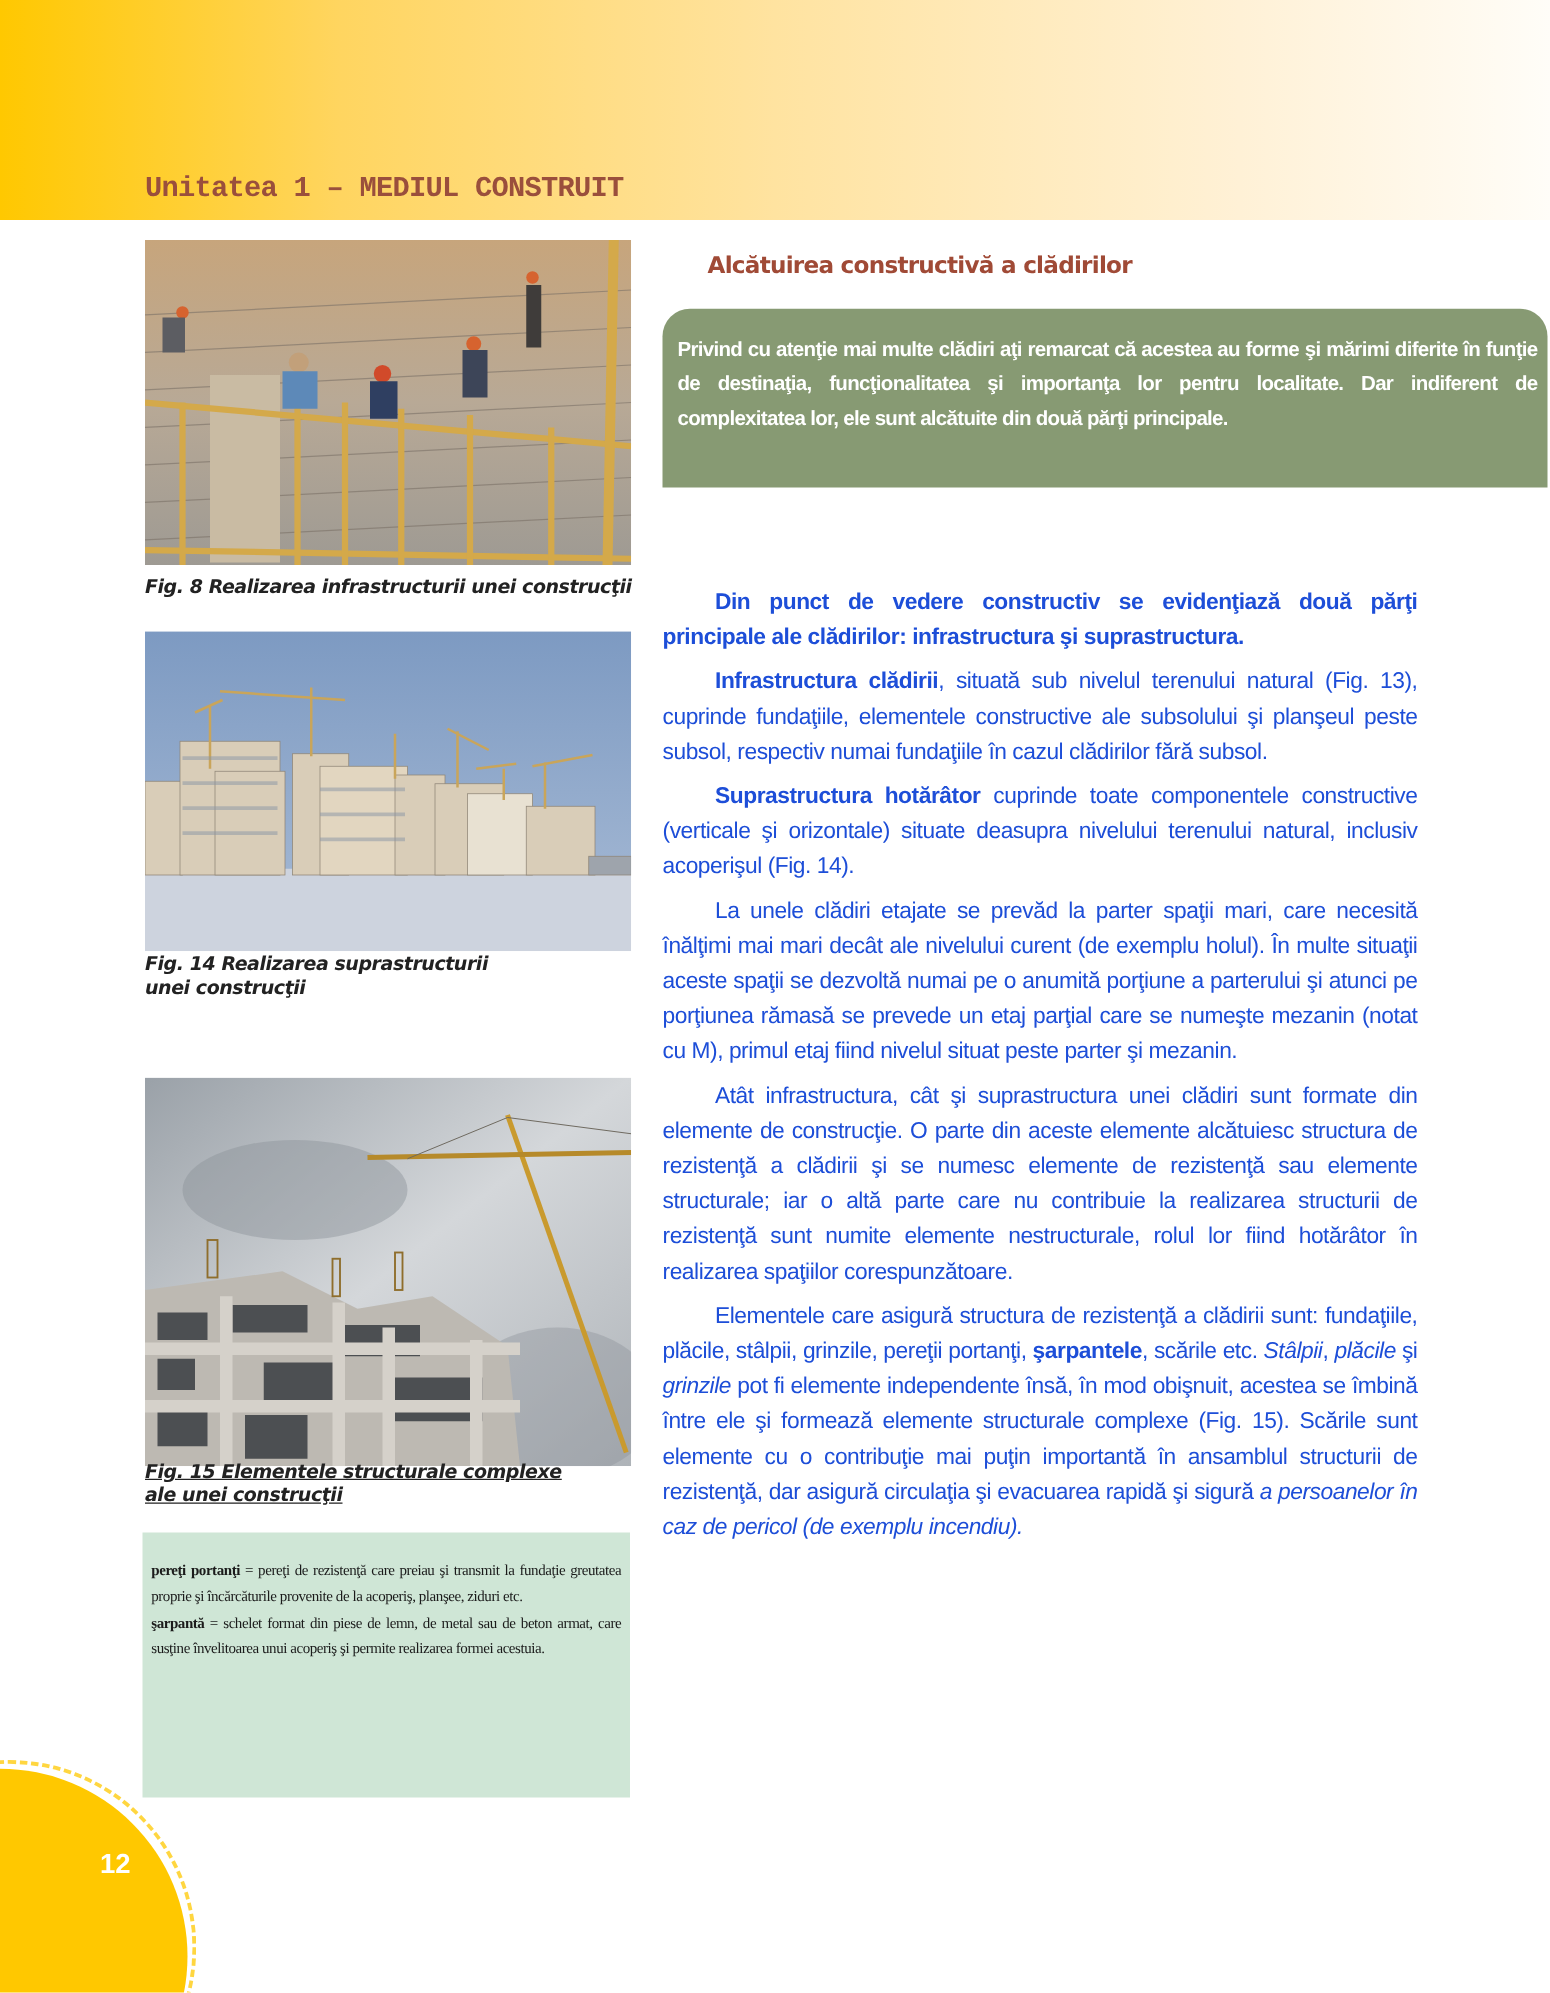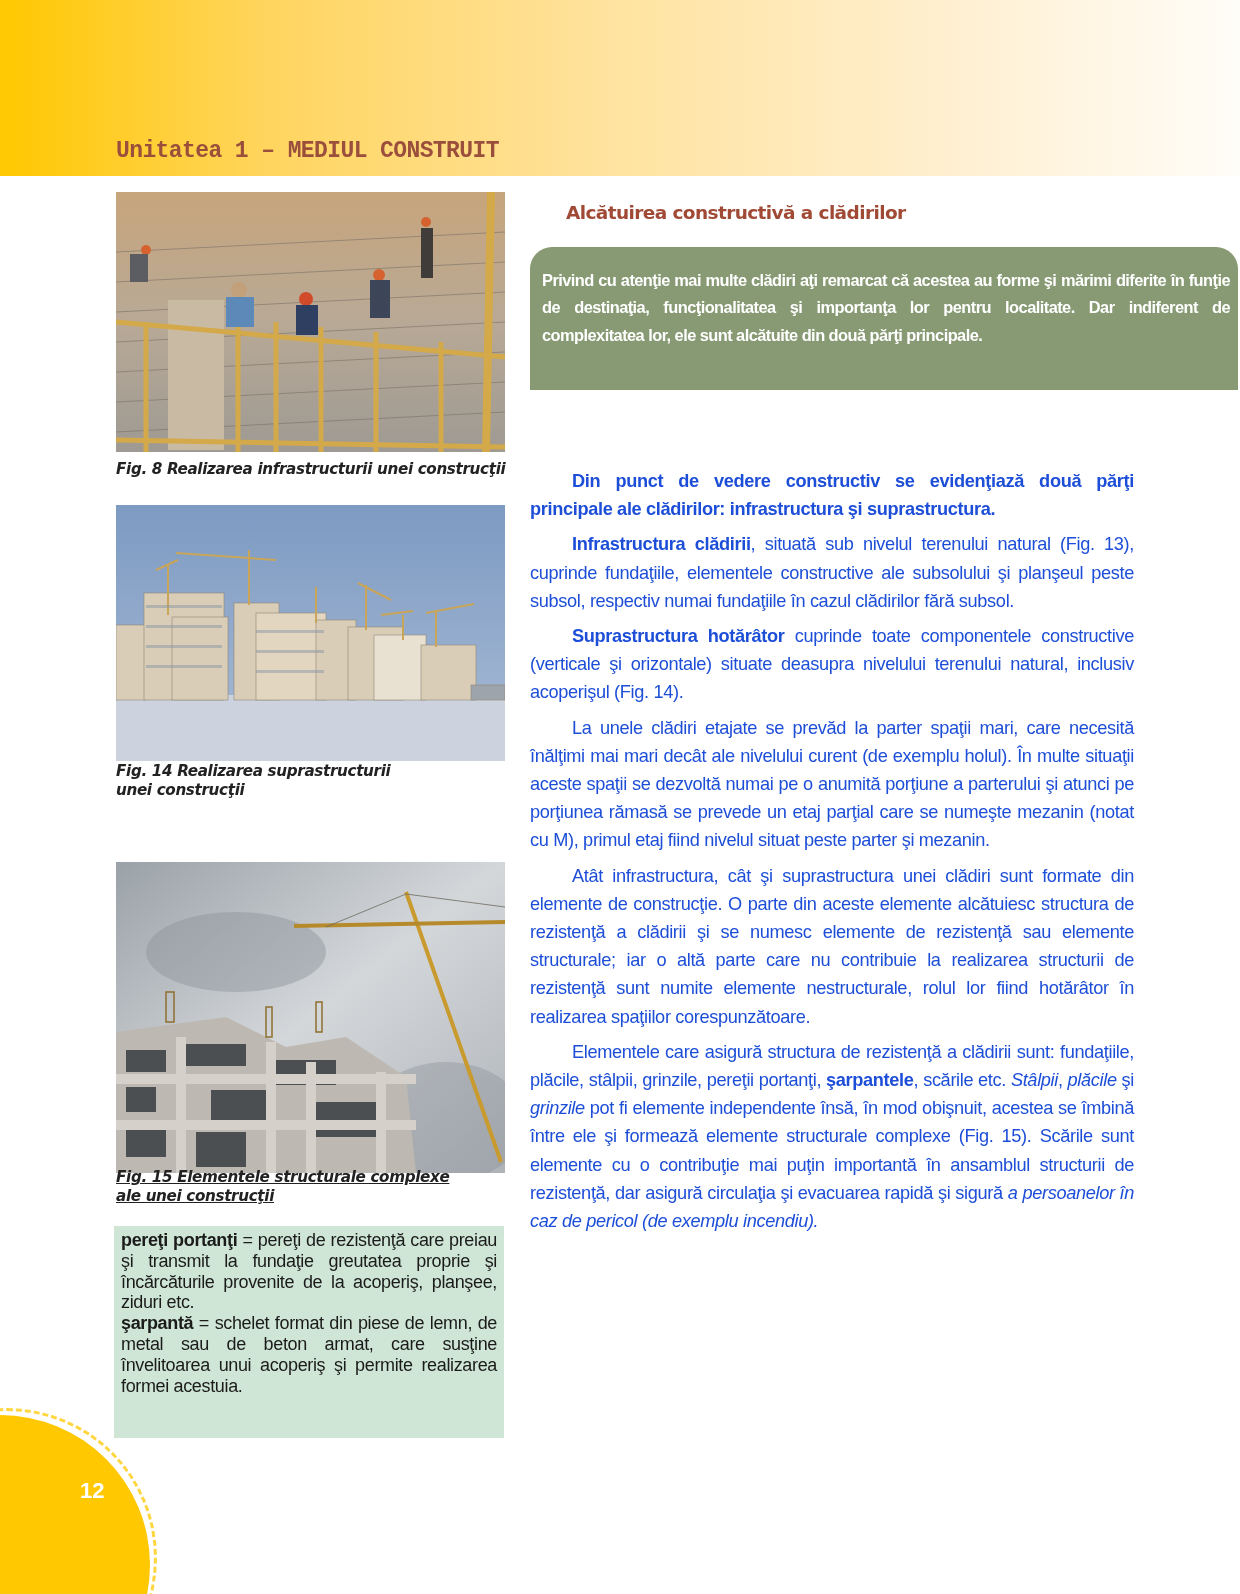--- a/index.html
+++ b/index.html
@@ -33,22 +33,22 @@
 
   .dict {
     position: absolute; left: 114px; top: 1226px; width: 390px; height: 212px;
     background: #cfe6d6;
   }
   .dict-head {
     background: #56a277; color: #ffffff; font-weight: bold; font-size: 15px;
     padding: 6px 9px 3px 9px; height: 27px; letter-spacing: -0.3px;
   }
   .dict-body {
-    padding: 4px 7px 0 7px; font-size: 18px; line-height: 20.8px; text-align: justify;
-    color: #1b1b1b; letter-spacing: -0.35px; font-family: Liberation Sans, sans-serif;
+    padding: 20px 7px 0 7px; font-size: 12px; line-height: 20.8px; text-align: justify;
+    color: #1b1b1b; letter-spacing: -0.35px; font-family: Liberation Serif, serif;
   }
   .dict-body p { margin: 0; }
   .dict-body b { font-weight: bold; }
 
   .page-corner {
     position: absolute; left: -150px; top: 1415px; width: 300px; height: 300px;
     border-radius: 50%; background: #ffc800;
   }
   .page-corner-dash {
     position: absolute; left: -143px; top: 1408px; width: 300px; height: 300px;

